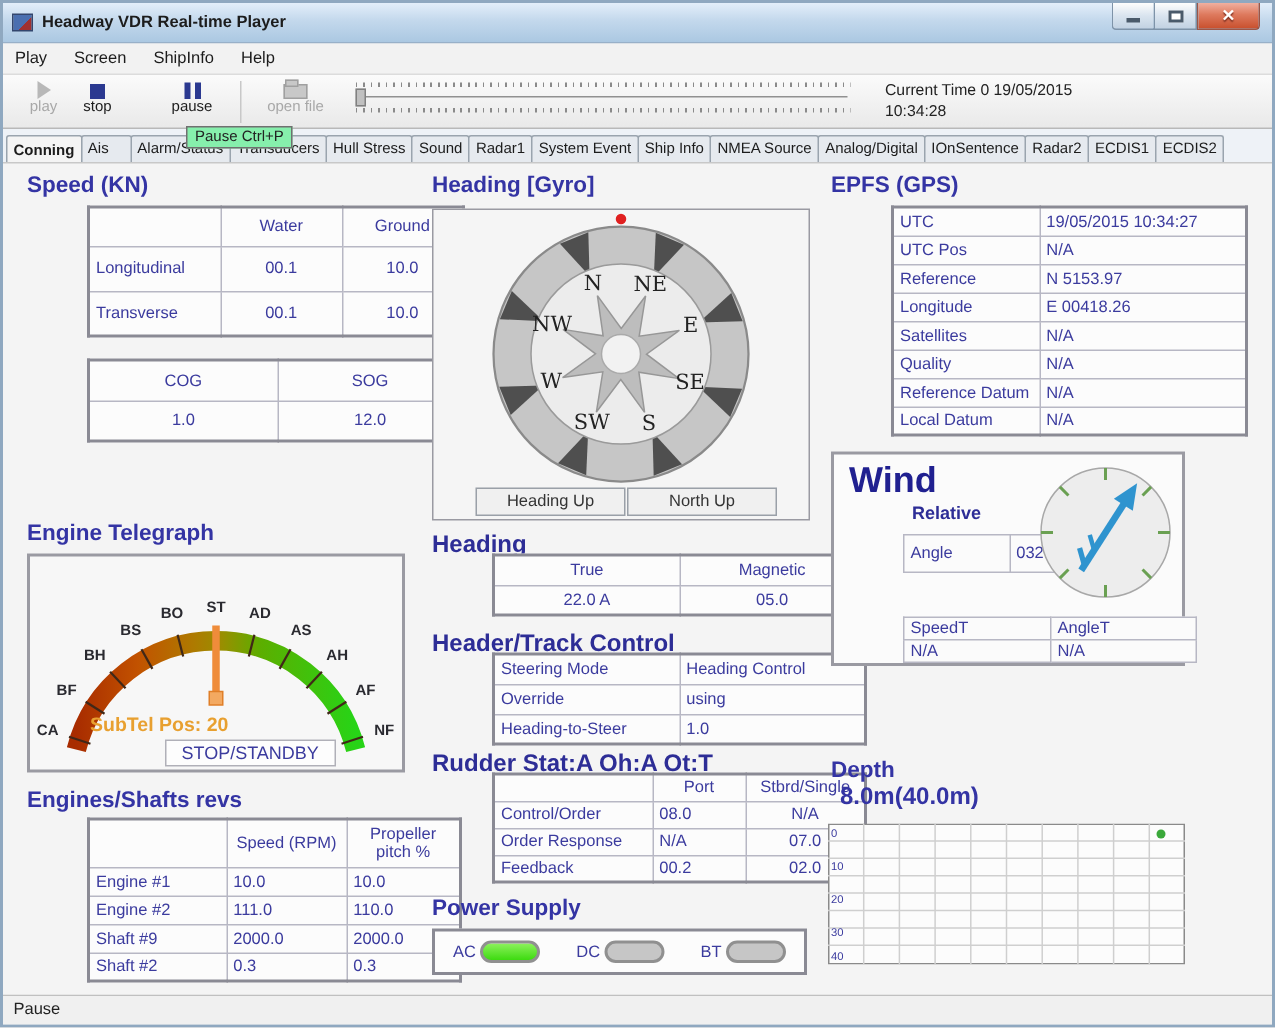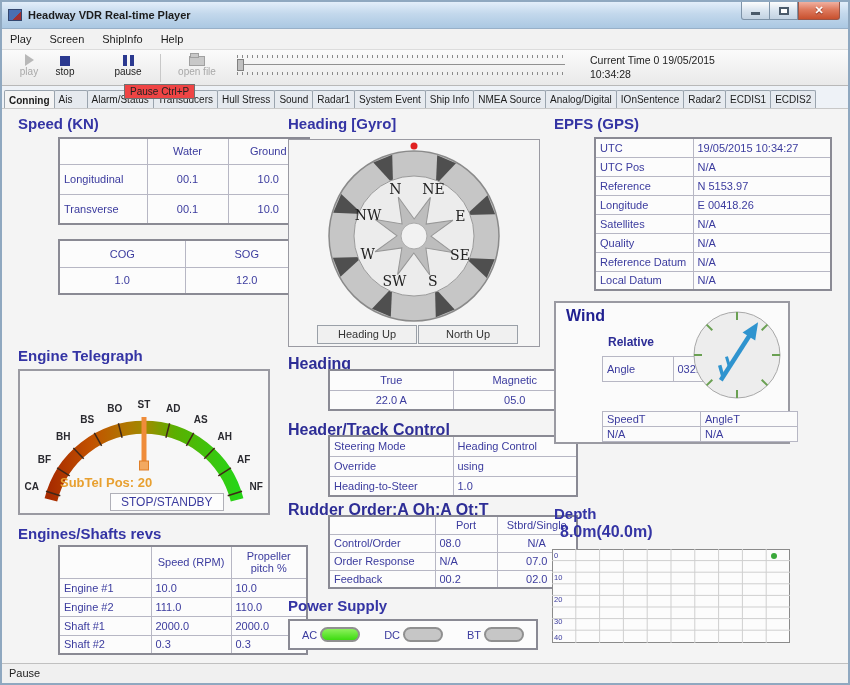--- a/index.html
+++ b/index.html
@@ -47,21 +47,21 @@
   .tsep { position:absolute; top:4px; width:1px; height:28px; background:#c8c8c8; }
 
   .slider { position:absolute; left:235px; top:5px; width:330px; height:26px; }
   .tickrow { height:3px; background:repeating-linear-gradient(90deg,#8a8a8a 0 1px,transparent 1px 5px); }
   .trackrow { position:relative; height:14px; }
   .trackline { position:absolute; left:6px; right:2px; top:6px; height:1px; background:#909090; }
   .thumb { position:absolute; left:0; top:1px; width:7px; height:12px; background:#c0c0c0; border:1px solid #808080; }
 
   .timebox { position:absolute; left:588px; top:3px; font-size:10.5px; color:#222; line-height:14px; }
 
-  .tooltip { position:absolute; left:122px; top:82px; z-index:20; background:#ef4444;
+  .tooltip { position:absolute; left:122px; top:82px; z-index:20; background:#86efac;
     border:1px solid #707070; font-size:10px; color:#222; padding:1px 5px; }
 
   
   .tabstrip { height:22px; background:#eef2f7; display:flex; align-items:flex-end; padding-left:2px; }
   .tab { font-size:10px; color:#1c1c1c; padding:3px 4px 3px; border:1px solid #9aa4ae;
     border-bottom:none; border-radius:2px 2px 0 0; background:#e6eaef; margin-right:-1px;
     white-space:nowrap; cursor:default; }
   .tab.active { background:#f4f4f4; font-weight:bold; position:relative; top:1px; padding-top:4px; }
 
   
@@ -90,21 +90,21 @@
     background:#f0f0f0; font-size:11px; color:#333; text-align:center; line-height:17px; cursor:default; }
 
   
   .power-panel { position:absolute; border:2px solid #8a8a94; background:#fcfcfc;
     display:flex; align-items:center; justify-content:space-around; }
   .pw { display:flex; align-items:center; gap:3px; font-size:11px; color:#3b3b9e; }
   .pill { width:40px; height:15px; border:2px solid #909090; border-radius:8px; background:#c6c6c6; }
   .pill.on { background:linear-gradient(#8cf15c,#3ddb10); }
 
   
-  .wind-title { position:absolute; left:10px; top:4px; font-size:16px; font-weight:bold; color:#202090; }
+  .wind-title { position:absolute; left:10px; top:4px; font-size:24px; font-weight:bold; color:#202090; }
   .wind-sub { position:absolute; left:52px; top:32px; font-size:12px; font-weight:bold; color:#2d2d96; }
 
   
   .statusbar { height:20px; background:#f0f0f0; border-top:1px solid #c0c0c0;
     font-size:11px; color:#222; padding:3px 0 0 7px; }
 </style>
 </head>
 <body>
 
 <div id="win">
@@ -295,21 +295,21 @@
         <td>Engine #1</td>
         <td>10.0</td>
         <td>10.0</td>
       </tr>
       <tr style="height:19px">
         <td>Engine #2</td>
         <td>111.0</td>
         <td>110.0</td>
       </tr>
       <tr style="height:19px">
-        <td>Shaft #1</td>
+        <td>Shaft #9</td>
         <td>2000.0</td>
         <td>2000.0</td>
       </tr>
       <tr style="height:19px">
         <td>Shaft #2</td>
         <td>0.3</td>
         <td>0.3</td>
       </tr>
     </tbody>
       </table>
@@ -373,21 +373,21 @@
         <td>Override</td>
         <td>using</td>
       </tr>
       <tr style="height:20px">
         <td>Heading-to-Steer</td>
         <td>1.0</td>
       </tr>
     </tbody>
       </table>
 
-    <div class="sub-title" style="left:286px;top:392px">Rudder Order:A Oh:A Ot:T</div>
+    <div class="sub-title" style="left:286px;top:392px">Rudder Stat:A Oh:A Ot:T</div>
     <table class="grid" style="left:286px;top:406px;width:250px">
       <tbody>
           <tr style="height:18px">
         <th style="width:106px"></th>
         <th style="width:62px">Port</th>
         <th>Stbrd/Single</th>
       </tr>
       <tr style="height:18px">
         <td>Control/Order</td>
         <td>08.0</td>

